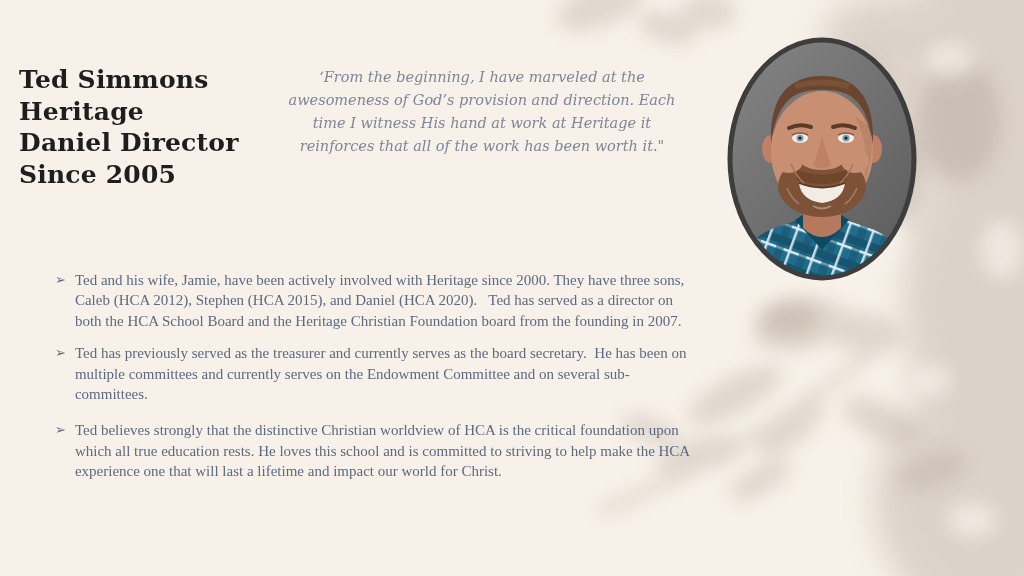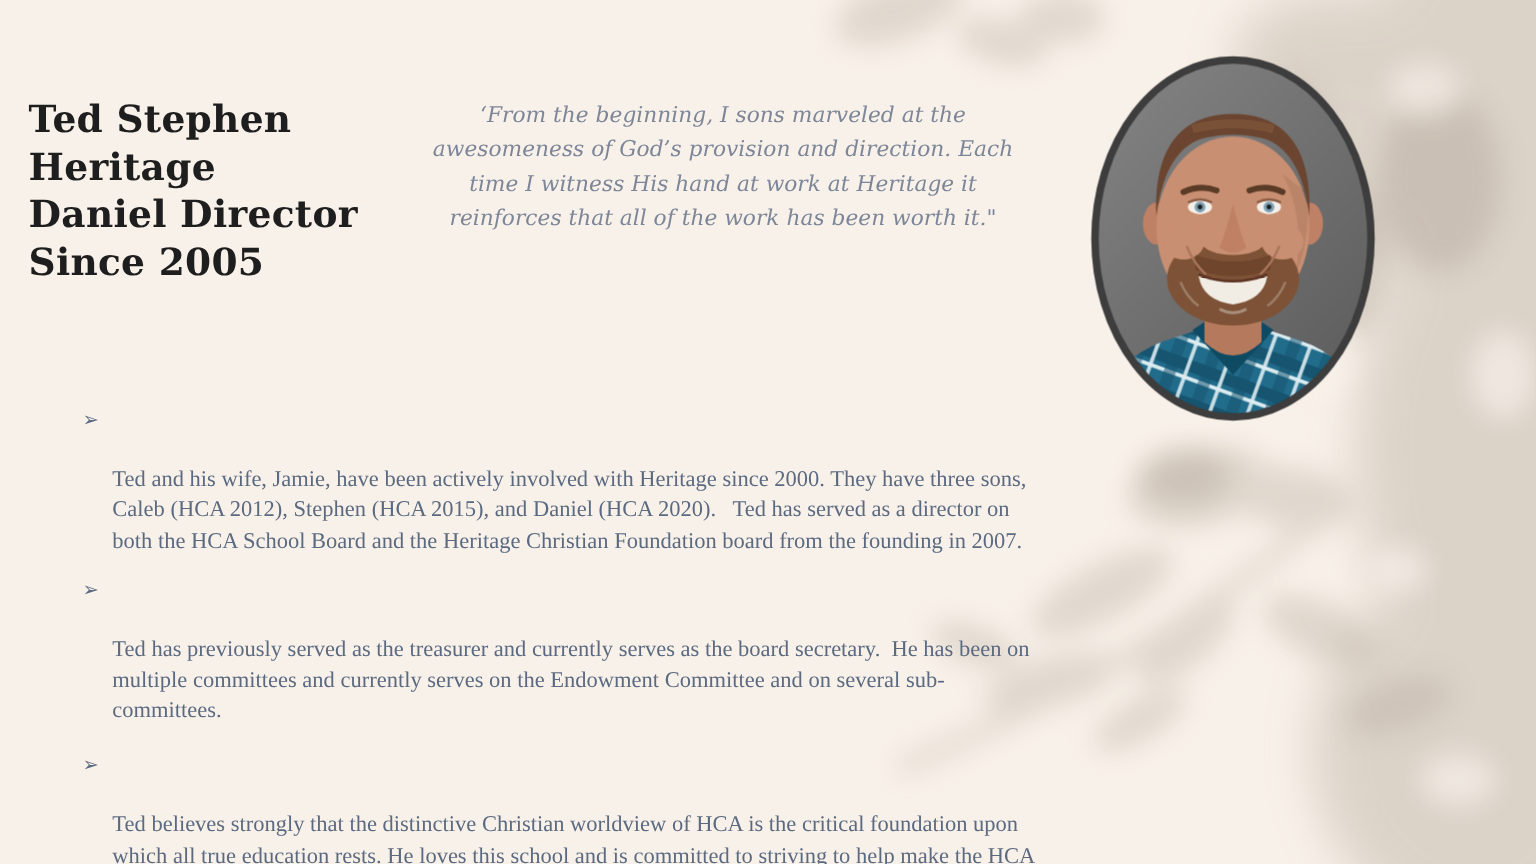--- a/index.html
+++ b/index.html
@@ -22,21 +22,21 @@
     font-size:14.5px;line-height:1.58;color:#7d8698;
   }
 
   .bullets{
     position:absolute;left:55px;top:270px;width:645px;margin:0;padding:0;
     list-style:none;font-size:15px;line-height:1.36;color:#5b6a80;
   }
   .bullets li{display:flex;gap:9px;margin-bottom:12px;}
   .bullets li.gap-lg{margin-top:16px;}
   .marker{flex:0 0 auto;font-size:13px;line-height:1.5;color:#5b6a80;}
-  .btext{white-space:pre-wrap;margin-top:40px;}
+  .btext{white-space:pre-wrap;}
 
   .portrait{position:absolute;left:725px;top:36px;width:194px;height:246px;margin:0;}
 </style>
 </head>
 <body>
 
 <div class="slide">
 
   <svg class="shadows" viewBox="0 0 1024 576" aria-hidden="true">
     <defs>
@@ -80,27 +80,27 @@
         <ellipse cx="950" cy="60" rx="25" ry="18"></ellipse>
         <ellipse cx="1002" cy="250" rx="22" ry="30"></ellipse>
         <ellipse cx="932" cy="380" rx="20" ry="16"></ellipse>
         <ellipse cx="972" cy="520" rx="26" ry="18"></ellipse>
         <ellipse cx="882" cy="240" rx="18" ry="26"></ellipse>
       </g>
     </g>
   </svg>
 
   <header class="title">
-    <div>Ted Stephen</div>
+    <div>Ted Simmons</div>
     <div>Heritage</div>
     <div>Daniel Director</div>
     <div>Since 2005</div>
   </header>
 
-  <p class="quote">‘From the beginning, I sons marveled at the awesomeness of God’s provision and direction.  Each time I witness His hand at work at Heritage it reinforces that all of the work has been worth it."</p>
+  <p class="quote">‘From the beginning, I have marveled at the awesomeness of God’s provision and direction.  Each time I witness His hand at work at Heritage it reinforces that all of the work has been worth it."</p>
 
   <ul class="bullets">
     <li>
       <span class="marker">➢</span>
       <span class="btext">Ted and his wife, Jamie, have been actively involved with Heritage since 2000. They have three sons, Caleb (HCA 2012), Stephen (HCA 2015), and Daniel (HCA 2020).   Ted has served as a director on both the HCA School Board and the Heritage Christian Foundation board from the founding in 2007.</span>
     </li>
     <li>
       <span class="marker">➢</span>
       <span class="btext">Ted has previously served as the treasurer and currently serves as the board secretary.  He has been on multiple committees and currently serves on the Endowment Committee and on several sub-committees.</span>
     </li>

